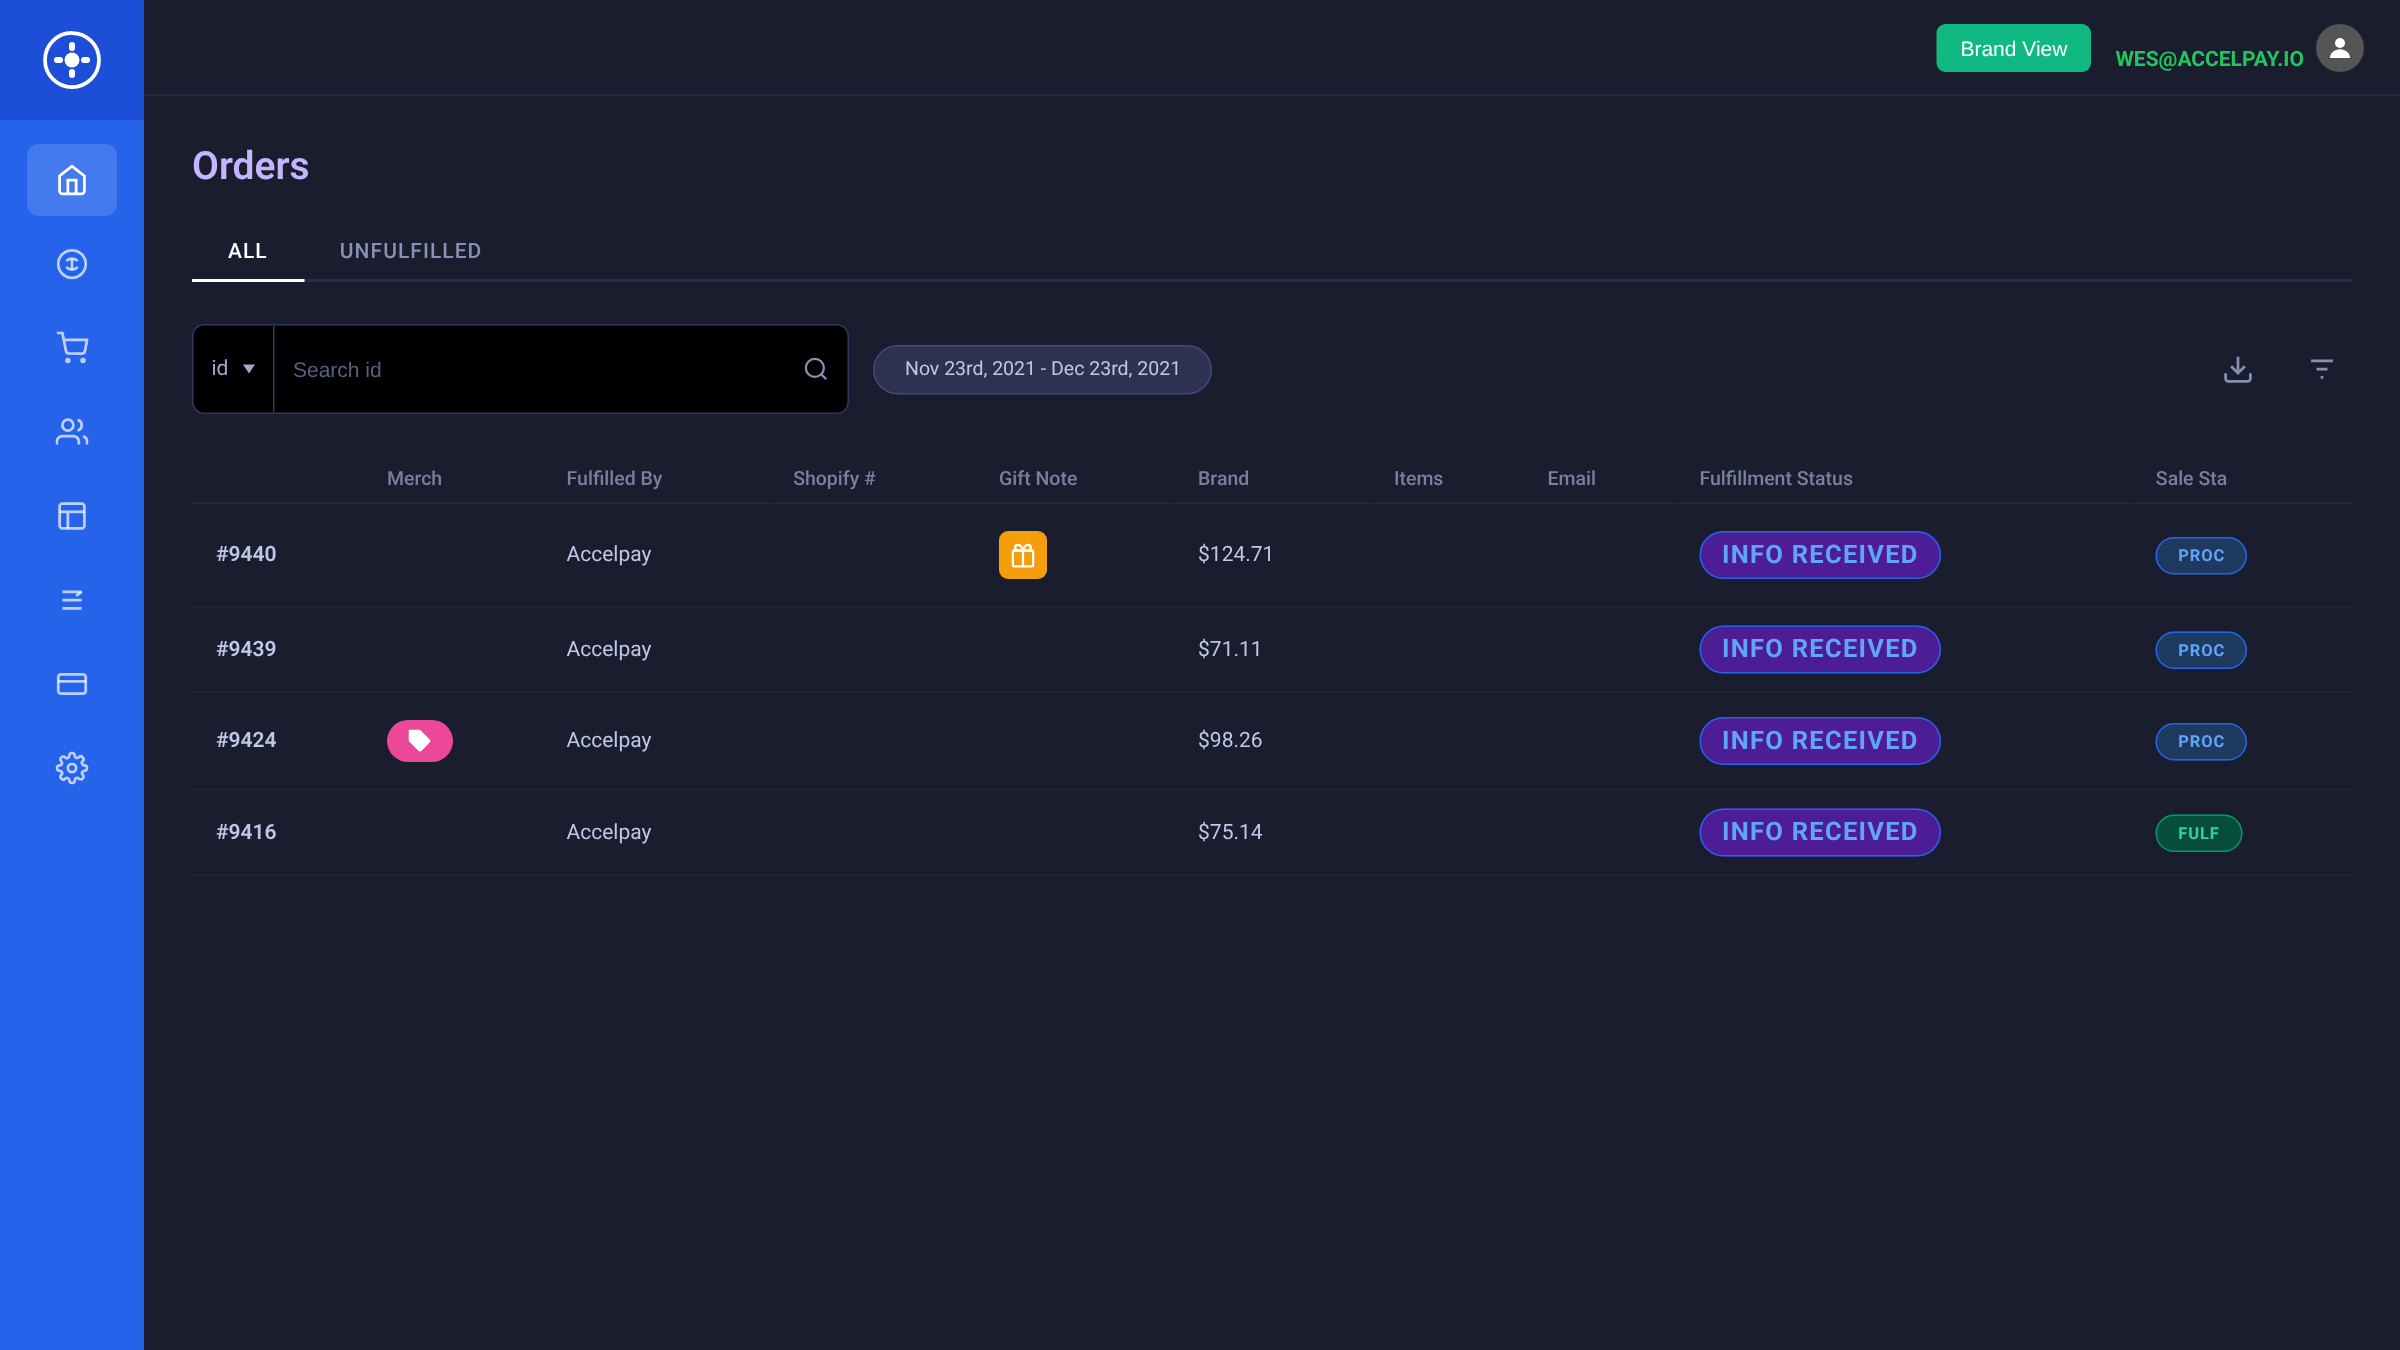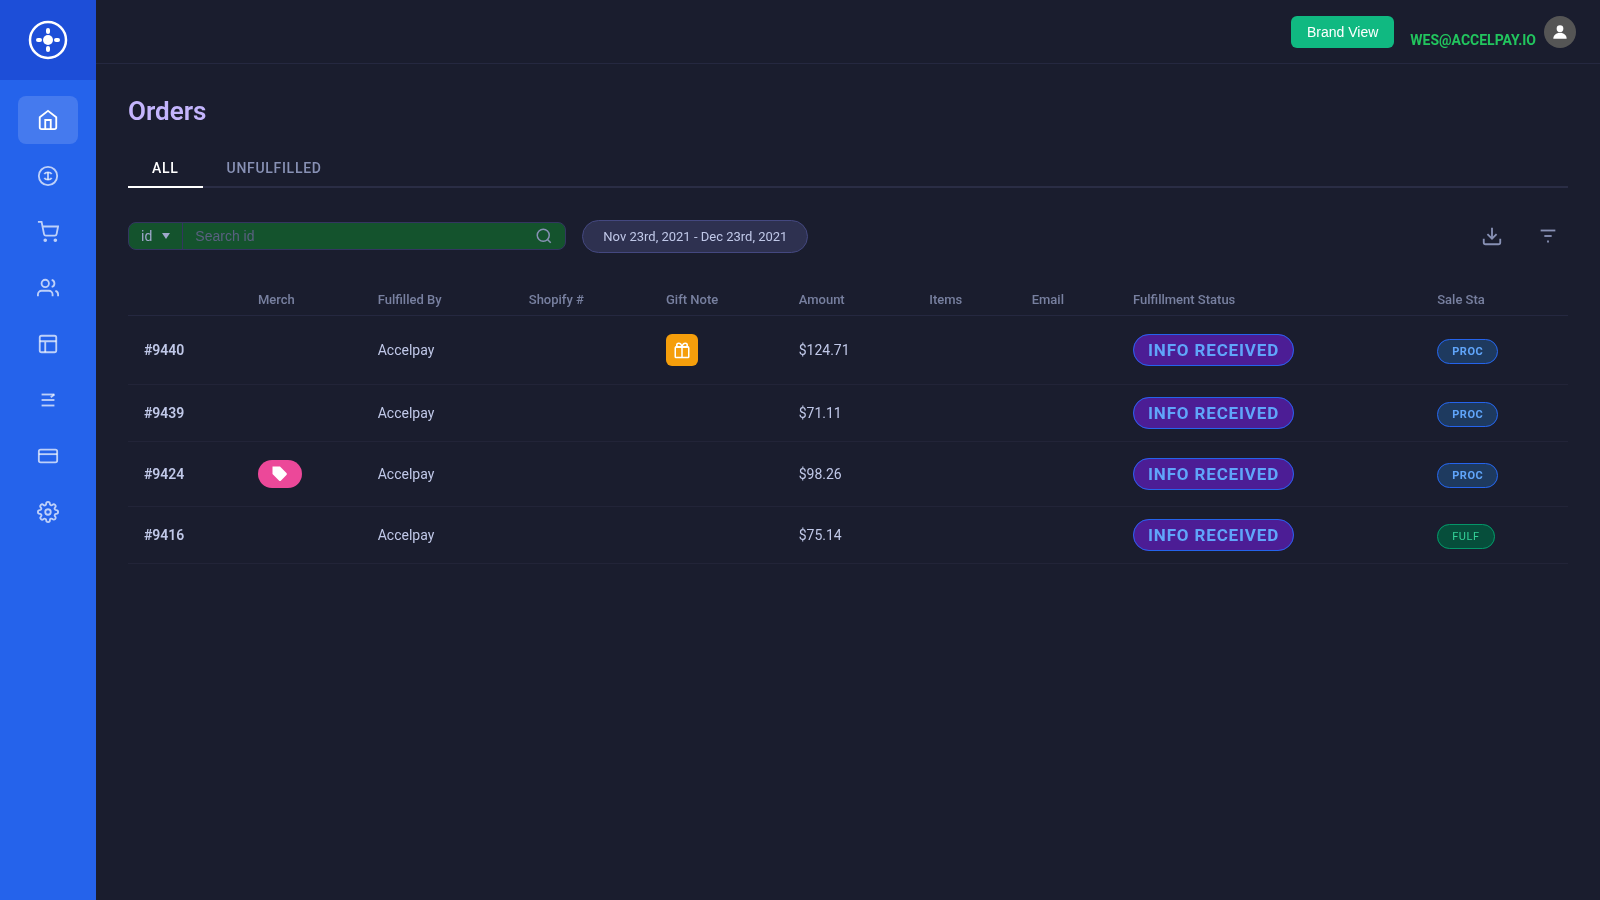--- a/index.html
+++ b/index.html
@@ -146,25 +146,25 @@
     
     .filter-bar {
       display: flex;
       align-items: center;
       gap: 16px;
       margin-bottom: 28px;
     }
     .search-container {
       display: flex;
       align-items: center;
-      background: #14532d;
+      background: #000000;
       border: 1px solid #333660;
       border-radius: 8px;
       overflow: hidden;
-      height: 28px;
+      height: 60px;
     }
     .search-prefix {
       display: flex;
       align-items: center;
       padding: 0 12px;
       gap: 6px;
       color: #a0a8cc;
       font-size: 14px;
       border-right: 1px solid #333660;
       height: 100%;
@@ -253,21 +253,21 @@
       letter-spacing: 0.05em;
       white-space: nowrap;
     }
     .badge-fulf {
       background: #064e3b;
       color: #34d399;
       border: 1px solid #059669;
       border-radius: 20px;
       padding: 5px 14px;
       font-size: 11px;
-      font-weight: 400;
+      font-weight: 700;
       letter-spacing: 0.05em;
       white-space: nowrap;
     }
     .gift-icon {
       width: 32px;
       height: 32px;
       background: #f59e0b;
       border-radius: 6px;
       display: flex;
       align-items: center;
@@ -426,21 +426,21 @@
     </div>
 
     <table class="orders-table">
       <thead>
         <tr>
           <th></th>
           <th>Merch</th>
           <th>Fulfilled By</th>
           <th>Shopify #</th>
           <th>Gift Note</th>
-          <th>Amount</th>
+          <th>Brand</th>
           <th>Items</th>
           <th>Email</th>
           <th>Fulfillment Status</th>
           <th>Sale Sta</th>
         </tr>
       </thead>
       <tbody id="table-body">
       <tr>
             <td class="order-id">#9440</td>
             <td></td>

